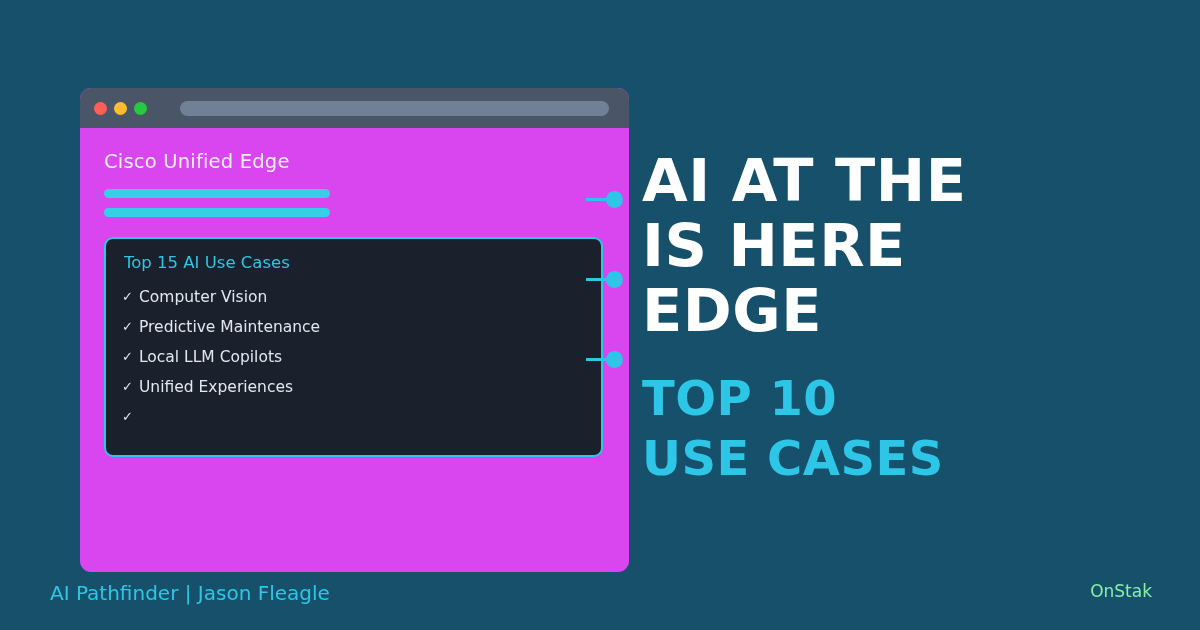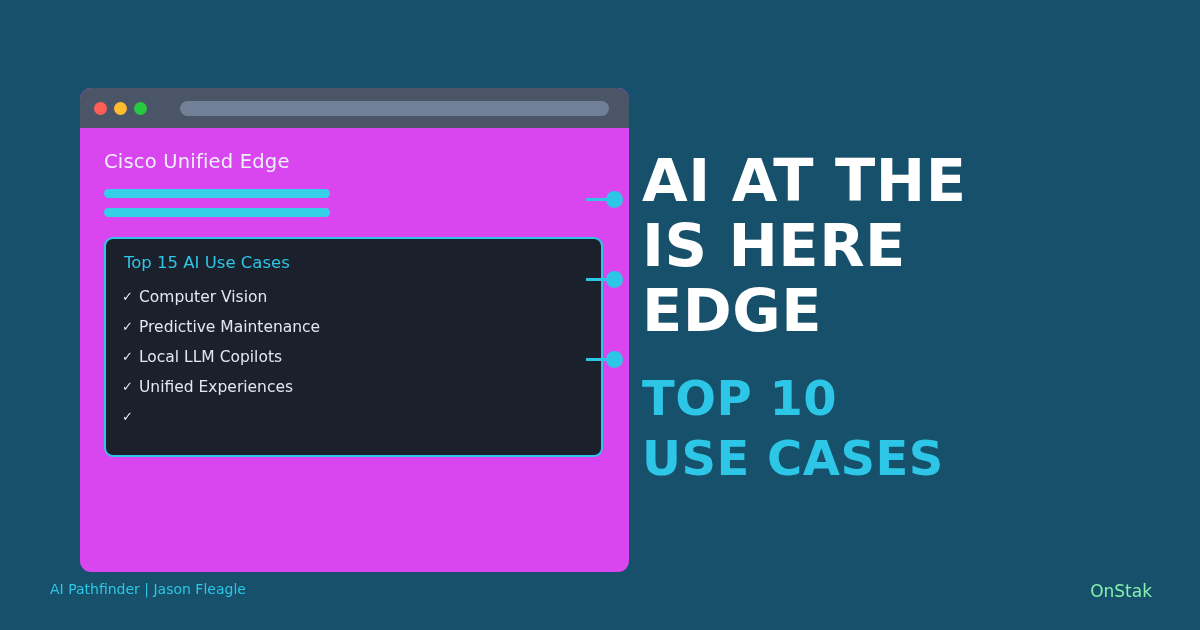--- a/index.html
+++ b/index.html
@@ -148,21 +148,21 @@
     letter-spacing: 0.5px;
     margin: 25px 0 8px 0;
   }
 
   
   #footer-left {
     position: absolute;
     left: 50px;
     top: 581px;
     color: #2ec6e6;
-    font-size: 14px;
+    font-size: 20px;
   }
   #footer-right {
     position: absolute;
     right: 48px;
     top: 581px;
     color: #86efac;
     font-size: 17px;
   }
 </style>
 </head>

